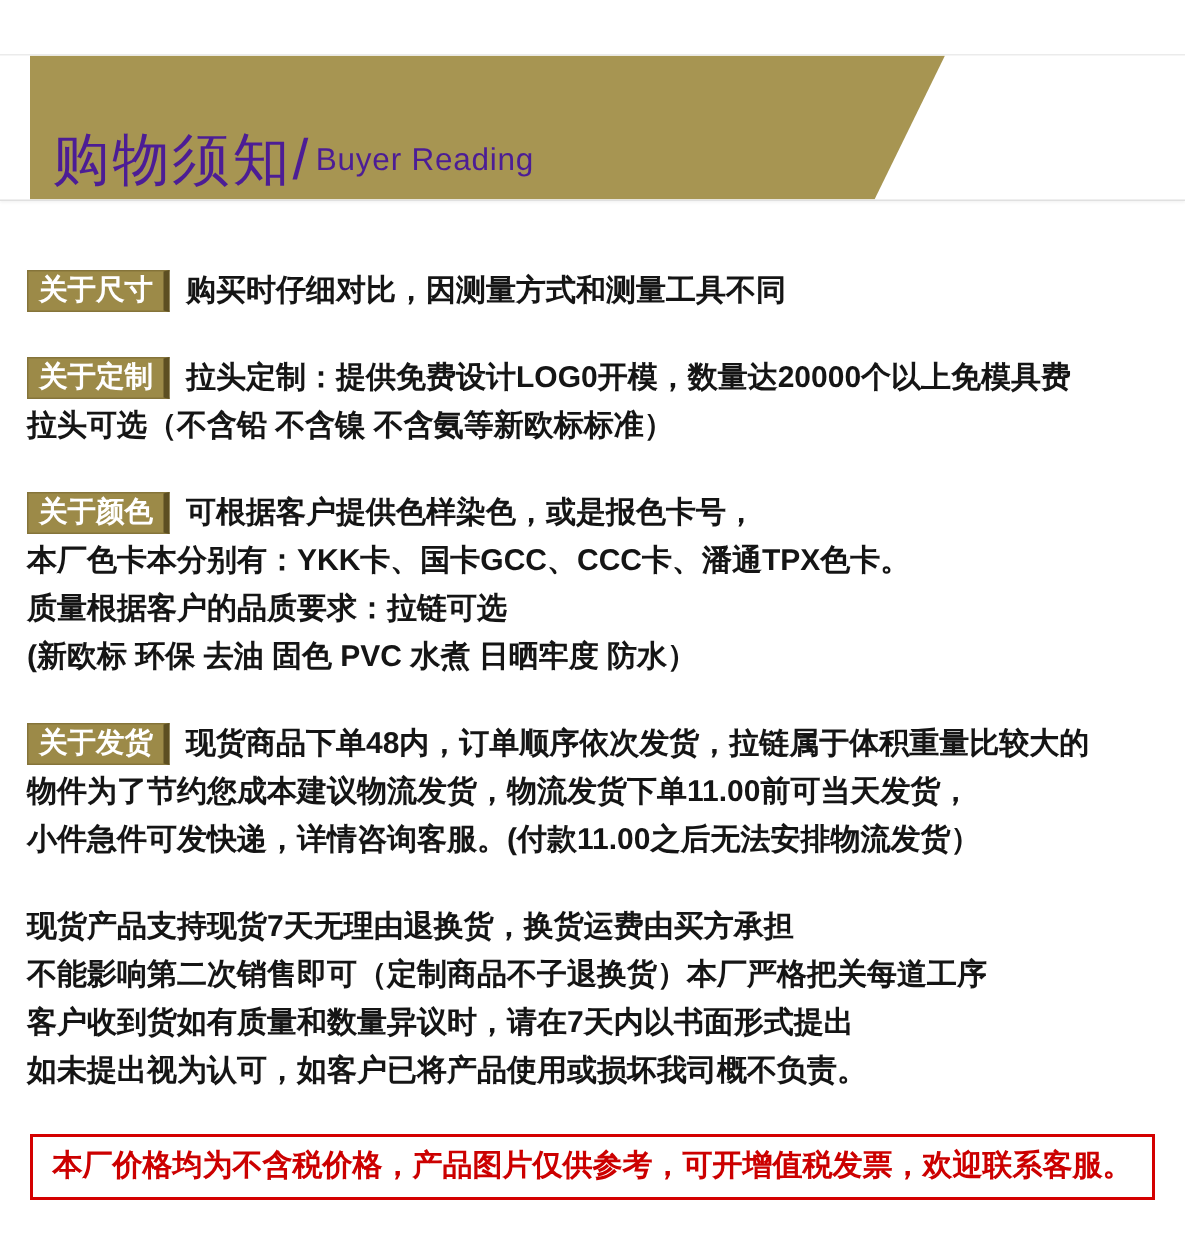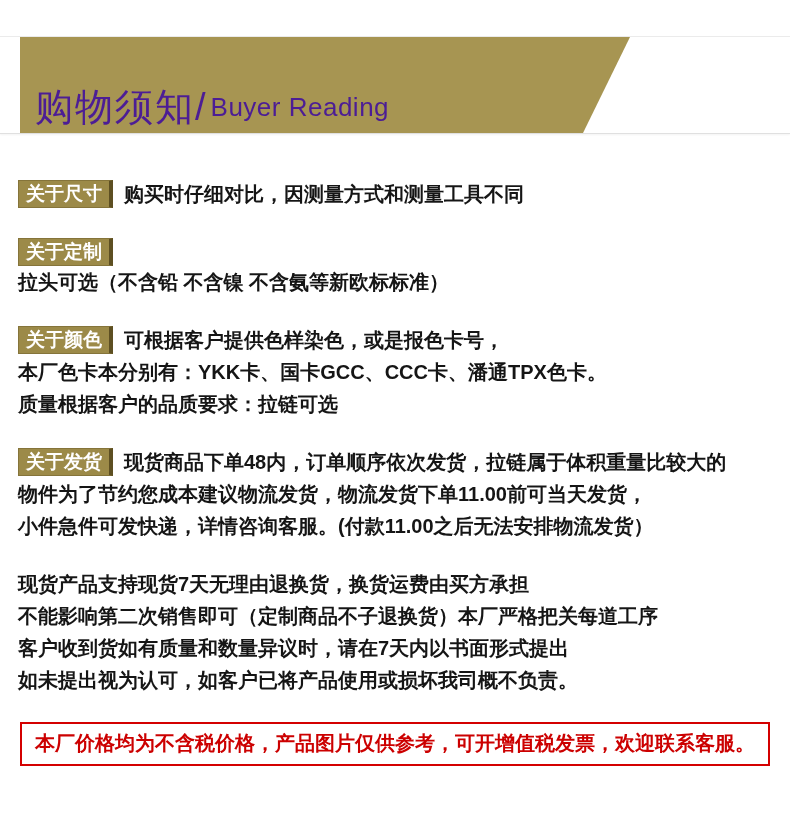--- a/index.html
+++ b/index.html
@@ -15,21 +15,21 @@
     box-shadow:0 1px 2px rgba(0,0,0,0.05);
   }
   .banner {
     position:absolute; top:0; left:0; height:100%; width:610px;
     background:#a79552;
     clip-path:polygon(0 0, 100% 0, calc(100% - 47px) 100%, 0 100%);
     display:flex; align-items:center; box-sizing:border-box;
     padding-left:15px; padding-top:44px; color:#4c1d95;margin-left:20px;
   }
   .banner-cn { font-size:38px; font-weight:500; letter-spacing:2px; line-height:1; }
-  .banner-en { font-size:26px; font-weight:400; margin-left:3px; letter-spacing:0.5px; }
+  .banner-en { font-size:21px; font-weight:400; margin-left:3px; letter-spacing:0.5px; }
   
   .content { padding:44px 18px 0 18px; }
   .section {
     margin-bottom:26px; font-size:20px; font-weight:bold;
     color:#151515; line-height:32px;
   }
   .row-first { display:flex; align-items:flex-start; }
   .tag {
     flex:none; background:#9c8a48; color:#ffffff;
     border:1px solid #85743a; border-right:4px solid #5d4f22;
@@ -61,31 +61,33 @@
     <div class="section">
       <div class="row-first">
         <span class="tag">关于尺寸</span>
         <span class="line">购买时仔细对比，因测量方式和测量工具不同</span>
       </div>
     </div>
 
     <div class="section">
       <div class="row-first">
         <span class="tag">关于定制</span>
+        <span class="line">拉头定制：提供免费设计LOG0开模，数量达20000个以上免模具费</span>
       </div>
       <div class="line">拉头可选（不含铅 不含镍 不含氨等新欧标标准）</div>
     </div>
 
     <div class="section">
       <div class="row-first">
         <span class="tag">关于颜色</span>
         <span class="line">可根据客户提供色样染色，或是报色卡号，</span>
       </div>
       <div class="line">本厂色卡本分别有：YKK卡、国卡GCC、CCC卡、潘通TPX色卡。</div>
       <div class="line">质量根据客户的品质要求：拉链可选</div>
+      <div class="line">(新欧标 环保 去油 固色 PVC 水煮 日晒牢度 防水）</div>
     </div>
 
     <div class="section">
       <div class="row-first">
         <span class="tag">关于发货</span>
         <span class="line">现货商品下单48内，订单顺序依次发货，拉链属于体积重量比较大的</span>
       </div>
       <div class="line">物件为了节约您成本建议物流发货，物流发货下单11.00前可当天发货，</div>
       <div class="line">小件急件可发快递，详情咨询客服。(付款11.00之后无法安排物流发货）</div>
     </div>

